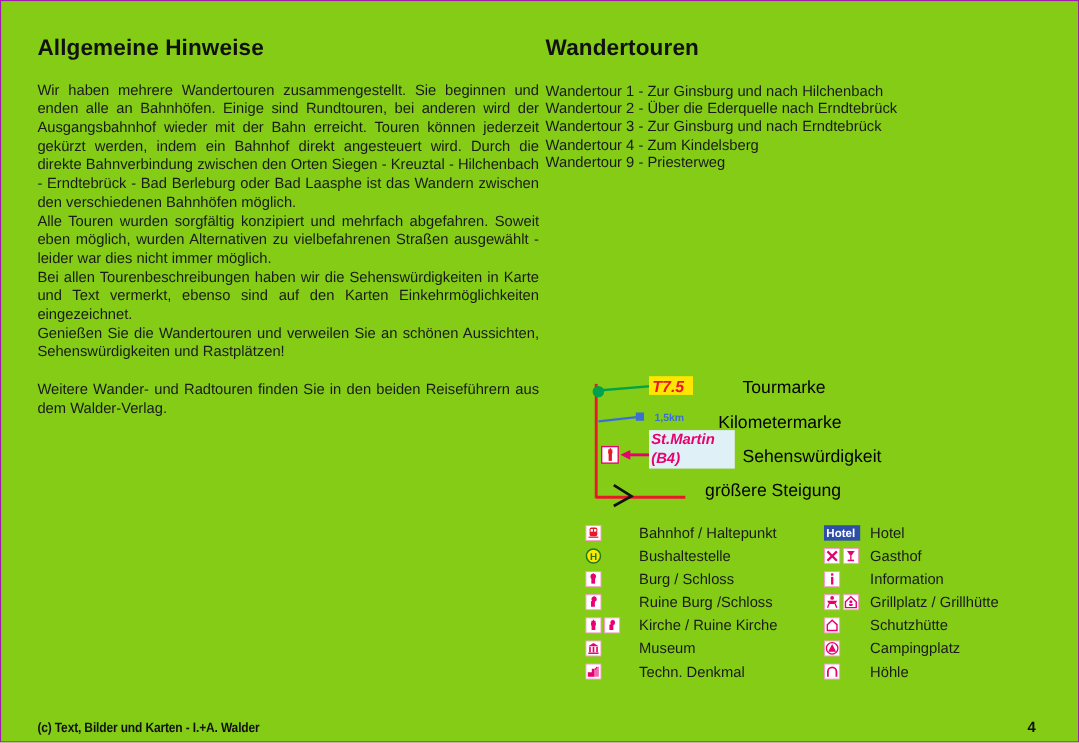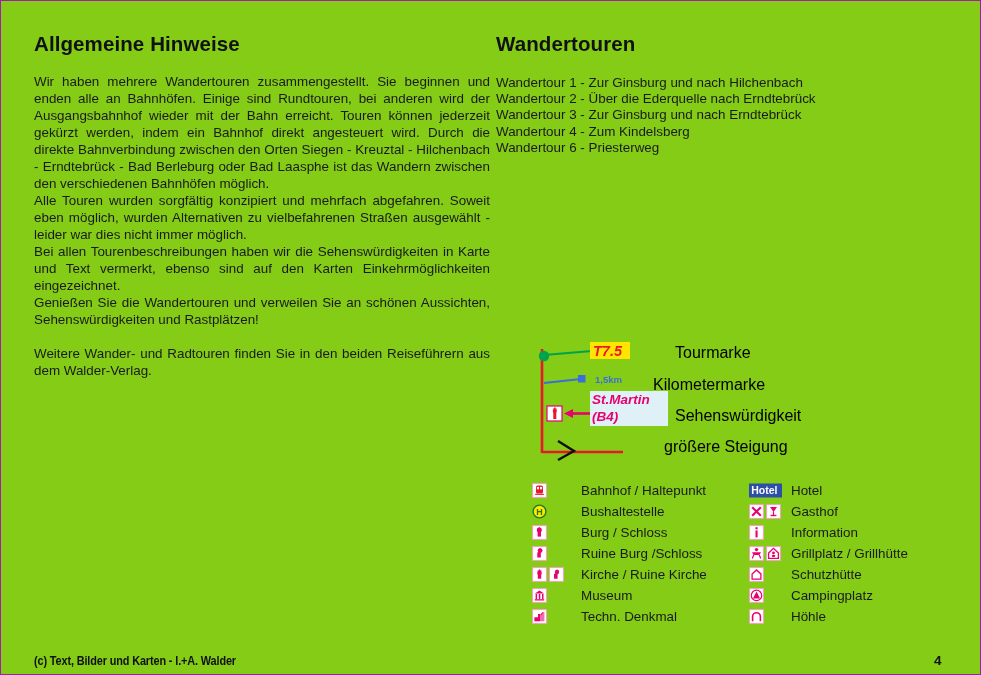--- a/index.html
+++ b/index.html
@@ -75,21 +75,21 @@
   
   .icon-col {
     position: absolute;
     top: 476px;
   }
   #icon-col-left  { left: 531px; }
   #icon-col-right { left: 748px; }
 
   .icon-row {
     display: flex;
-    align-items: flex-end;
+    align-items: flex-start;
     height: 21px;
     margin-bottom: 0px;
   }
   .icon-slot {
     width: 46px;
     min-width: 46px;
     display: flex;
     align-items: center;
     gap: 2px;
   }
@@ -143,21 +143,21 @@
     <p>Weitere Wander- und Radtouren finden Sie in den beiden Reiseführern aus dem Walder-Verlag.</p>
   </div>
 
   <div id="heading-right" class="col-heading">Wandertouren</div>
 
   <div id="tour-list">
     <div>Wandertour 1 - Zur Ginsburg und nach Hilchenbach</div>
     <div>Wandertour 2 - Über die Ederquelle nach Erndtebrück</div>
     <div>Wandertour 3 - Zur Ginsburg und nach Erndtebrück</div>
     <div>Wandertour 4 - Zum Kindelsberg</div>
-    <div>Wandertour 6 - Priesterweg</div>
+    <div>Wandertour 9 - Priesterweg</div>
   </div>
 
   <svg class="legend-svg" width="981" height="675">
 
     <line x1="541" y1="348" x2="541" y2="452" stroke="#e8172a" stroke-width="2.6"></line>
 
     <line x1="541" y1="451" x2="622" y2="451" stroke="#e8172a" stroke-width="2.6"></line>
 
     <line x1="543" y1="354" x2="591" y2="350" stroke="#00a24b" stroke-width="2.2"></line>
     <circle cx="543" cy="355" r="5.2" fill="#00a24b"></circle>
@@ -182,21 +182,21 @@
     <polygon points="563,412.5 572,408 572,417" fill="#e8006e"></polygon>
     <text x="591" y="403" font-family="Liberation Sans, sans-serif" font-size="13.5" font-weight="bold" font-style="italic" fill="#e8006e">St.Martin</text>
     <text x="591" y="420" font-family="Liberation Sans, sans-serif" font-size="13.5" font-weight="bold" font-style="italic" fill="#e8006e">(B4)</text>
 
     <polyline points="557,440 573,450 557,459" fill="none" stroke="#111111" stroke-width="2.4"></polyline>
   </svg>
 
   <div class="ml-label" id="ml-label-0" style="position:absolute;left:674px;">Tourmarke</div>
   <div class="ml-label" id="ml-label-1" style="position:absolute;left:652px;">Kilometermarke</div>
   <div class="ml-label" id="ml-label-2" style="position:absolute;left:674px;">Sehenswürdigkeit</div>
-  <div class="ml-label" id="ml-label-3" style="position:absolute;left:663px;text-align:center;">größere Steigung</div>
+  <div class="ml-label" id="ml-label-3" style="position:absolute;left:640px;text-align:center;">größere Steigung</div>
 
   <div class="icon-col" id="icon-col-left">
 
     <div class="icon-row">
       <span class="icon-slot">
         <svg class="sym" width="15" height="15" viewBox="0 0 15 15">
           <rect x="0.6" y="0.6" width="13.8" height="13.8" fill="#ffffff" stroke="#f4a0c4" stroke-width="1"></rect>
           <rect x="4" y="2.6" width="7" height="8" rx="1.6" fill="#e8172a"></rect>
           <rect x="4.9" y="3.9" width="2.1" height="2.4" fill="#ffffff"></rect>
           <rect x="8" y="3.9" width="2.1" height="2.4" fill="#ffffff"></rect>

